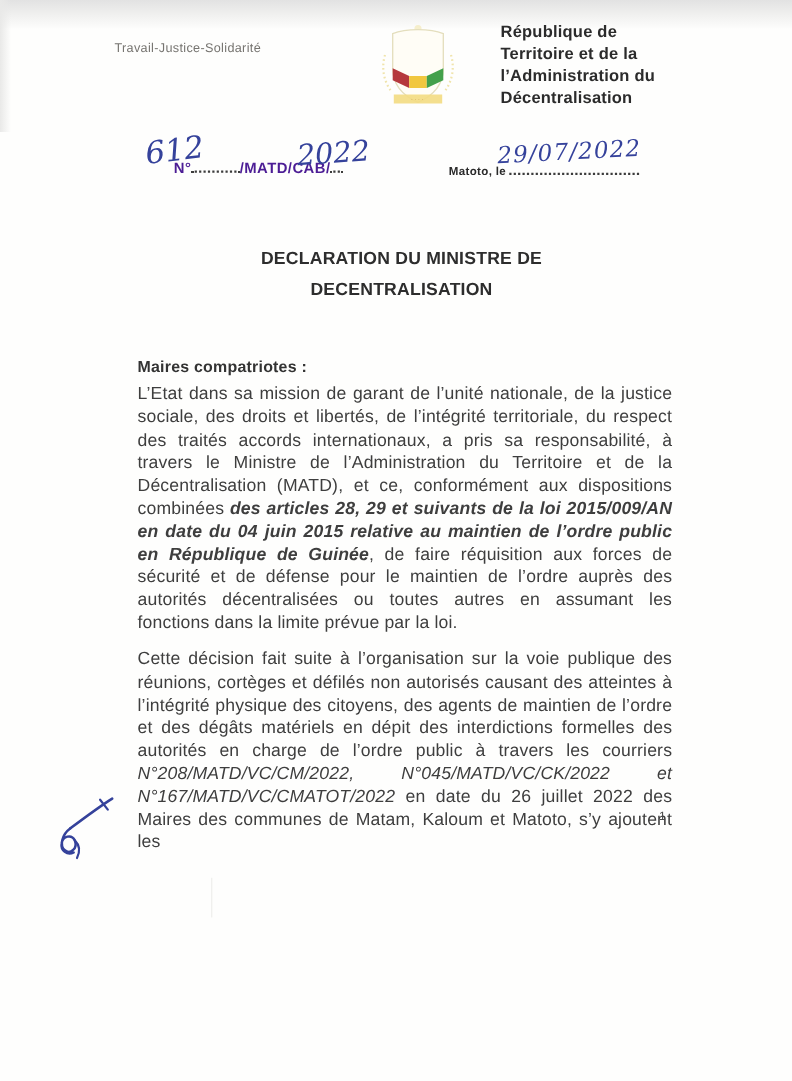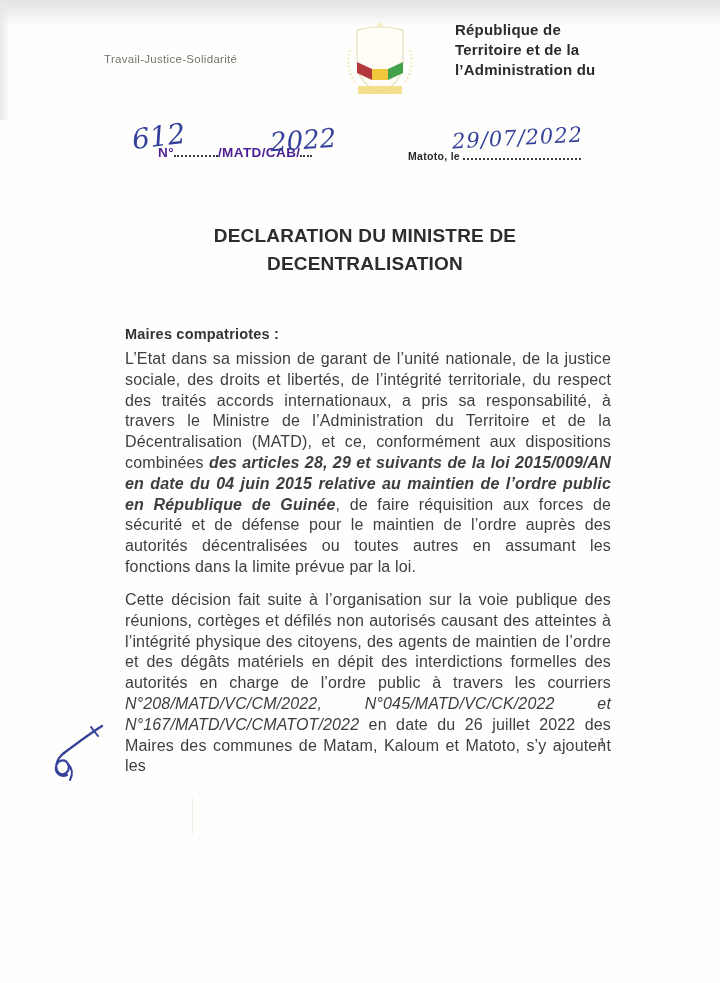--- a/index.html
+++ b/index.html
@@ -18,21 +18,21 @@
     background:linear-gradient(to right, #e9e9e8, rgba(255,255,255,0));
   }
   .scan-line {
     position:absolute; left:192px; top:798px; width:1px; height:36px;
     background:#ededea;
   }
 
   
   .hdr-left { position:absolute; left:104px; top:33px; width:220px; }
   .hdr-left .t { font-size:15px; font-weight:bold; color:#2c2c2c; letter-spacing:.3px; }
-  .hdr-left .s { font-size:11.5px; color:#767470; margin-top:20px; letter-spacing:.3px; }
+  .hdr-left .s { font-size:11.5px; color:#767470; margin-top:5px; letter-spacing:.3px; }
 
   .emblem { position:absolute; left:336px; top:20px; width:88px; height:88px; }
 
   .hdr-right { position:absolute; left:455px; top:20px; width:190px;
     font-size:15px; font-weight:bold; color:#2b2b2b; line-height:20px; letter-spacing:.2px; }
 
   
   .ref-left { position:absolute; left:122px; top:128px; width:225px; height:40px; }
   .ref-left .printed { position:absolute; bottom:8px; left:0; font-size:13.5px;
     font-weight:bold; color:#4c1d95; letter-spacing:.4px; white-space:nowrap;padding-left:36px; }
@@ -41,21 +41,21 @@
   .hw-num { position:absolute; left:10px; top:-8px; font-size:28px; transform:rotate(-7deg); }
   .hw-year { position:absolute; left:148px; top:-3px; font-size:26px; transform:rotate(-4deg); }
 
   .ref-right { position:absolute; left:408px; top:130px; width:180px; height:38px; }
   .ref-right .printed { position:absolute; bottom:6px; left:0; font-size:10.5px;
     font-weight:bold; color:#2a2a2a; letter-spacing:.3px; white-space:nowrap; }
   .hw-date { position:absolute; left:44px; top:-4px; font-size:21px; transform:rotate(-3deg); letter-spacing:1px; }
 
   
   .doc-title { position:absolute; left:115px; top:222px; width:500px;
-    text-align:center; font-size:19px; font-weight:bold; color:#2d2d2d;
+    text-align:center; font-size:16px; font-weight:bold; color:#2d2d2d;
     line-height:27.5px; letter-spacing:.2px; }
 
   
   .salutation { position:absolute; left:125px; top:326px; font-size:14.5px;
     font-weight:bold; color:#333; letter-spacing:.2px; }
   .para { position:absolute; left:125px; width:486px; font-size:16px;
     color:#3e3e3e; line-height:20.8px; text-align:justify; letter-spacing:.15px; }
   .p1 { top:349px; }
   .p2 { top:590px; }
   .seg-bi { font-weight:bold; font-style:italic; }
@@ -94,20 +94,21 @@
 
       <path d="M22,66 L66,66 L66,74 L22,74 Z" fill="#f3dc82" opacity="0.9"></path>
       <text x="44" y="72" text-anchor="middle" font-size="5" fill="#b5793a" letter-spacing="1.5">····</text>
     </svg>
   </div>
 
   <div class="hdr-right">
     <div>République de</div>
     <div>Territoire et de la</div>
     <div>l’Administration du</div>
+    <div>Décentralisation</div>
   </div>
 
   <div class="ref-left">
     <div class="printed">
       <span>N°</span><span class="dots" style="width:44px"></span><span>/MATD/CAB/</span><span class="dots" style="width:12px"></span>
     </div>
     <div class="hw hw-num">612</div>
     <div class="hw hw-year">2022</div>
   </div>
 

